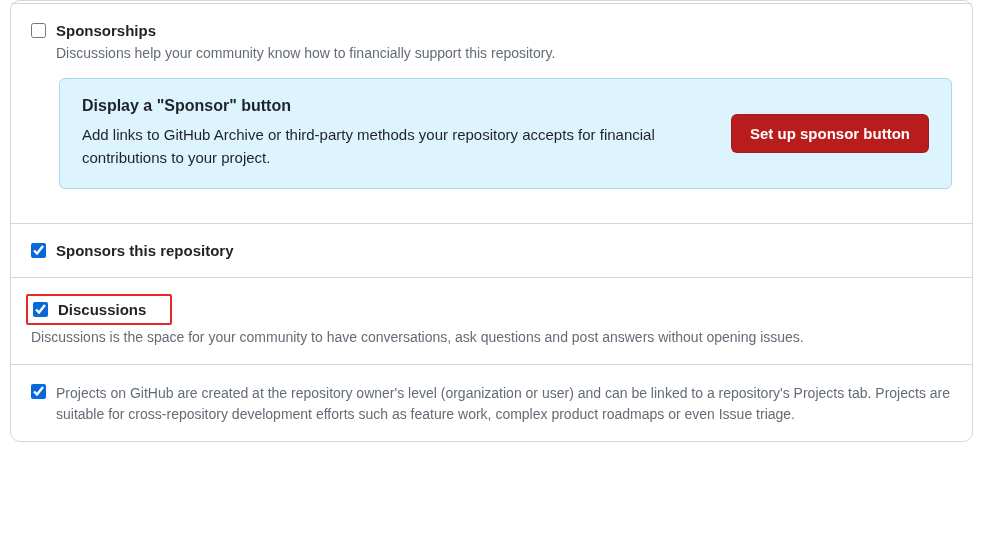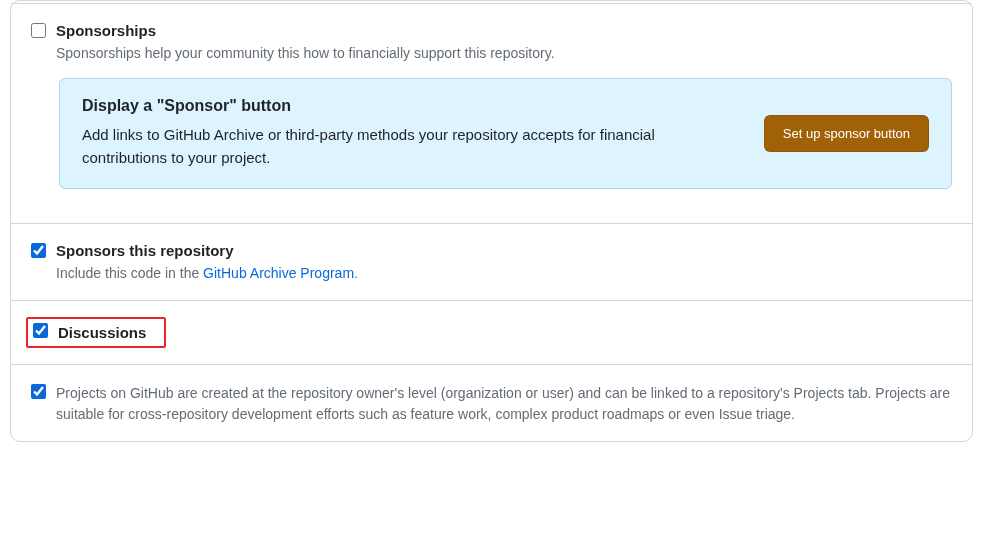--- a/index.html
+++ b/index.html
@@ -83,36 +83,37 @@
       font-size: 16px;
       color: #1f2328;
       margin-bottom: 8px;
     }
     .callout-desc {
       color: #1f2328;
       font-size: 15px;
       line-height: 1.55;
     }
     .btn-primary {
-      background: #a16207;
+      background: #b91c1c;
       color: #fff;
       border: 1px solid rgba(27,31,36,0.15);
       border-radius: 6px;
       padding: 10px 18px;
-      font-size: 13px;
-      font-weight: 400;
+      font-size: 15px;
+      font-weight: 700;
       cursor: pointer;
       white-space: nowrap;
     }
     .highlight-box {
       border: 2px solid #e9262a;
       border-radius: 2px;
       display: inline-flex;
+      align-items: center;
       gap: 10px;
-      padding: 3px 18px 3px 5px;
+      padding: 3px 24px 3px 5px;
       margin-left: -5px;
     }
     .highlight-box input[type="checkbox"] {
       margin-top: 1px;
     }
     .highlight-box .label-title {
       font-size: 15px;
     }
   </style>
 </head>
@@ -121,49 +122,47 @@
 <div class="container">
   <div class="panel">
 
     <div class="section first"></div>
 
     <div class="section-row">
       <div class="checkbox-row">
         <input type="checkbox" style="">
         <div class="label-block">
           <div class="label-title">Sponsorships</div>
-          <div class="label-desc">Sponsorships help your community this how to financially support this repository.</div>
+          <div class="label-desc">Discussions help your community know how to financially support this repository.</div>
         </div>
       </div>
       <div class="callout">
         <div class="callout-text">
           <div class="callout-title">Display a "Sponsor" button</div>
           <div class="callout-desc">Add links to GitHub Archive or third-party methods your repository accepts for financial contributions to your project.</div>
         </div>
         <button class="btn-primary">Set up sponsor button</button>
       </div>
     </div>
 
     <div class="section-row">
       <div class="checkbox-row">
         <input type="checkbox" checked="" style="">
         <div class="label-block">
           <div class="label-title">Sponsors this repository</div>
-          <div class="label-desc">
-            <span>Include this code in the </span><a href="#">GitHub Archive Program</a><span>.</span>
-          </div>
         </div>
       </div>
     </div>
 
     <div class="section-row discussions">
       <div class="highlight-box">
         <input type="checkbox" checked="" style="">
         <span class="label-title">Discussions</span>
       </div>
+      <div class="label-desc">Discussions is the space for your community to have conversations, ask questions and post answers without opening issues.</div>
     </div>
 
     <div class="section-row projects">
       <div class="checkbox-row">
         <input type="checkbox" checked="" style="">
         <div class="label-block">
           <div class="label-desc">Projects on GitHub are created at the repository owner's level (organization or user) and can be linked to a repository's Projects tab. Projects are suitable for cross-repository development efforts such as feature work, complex product roadmaps or even Issue triage.</div>
         </div>
       </div>
     </div>

